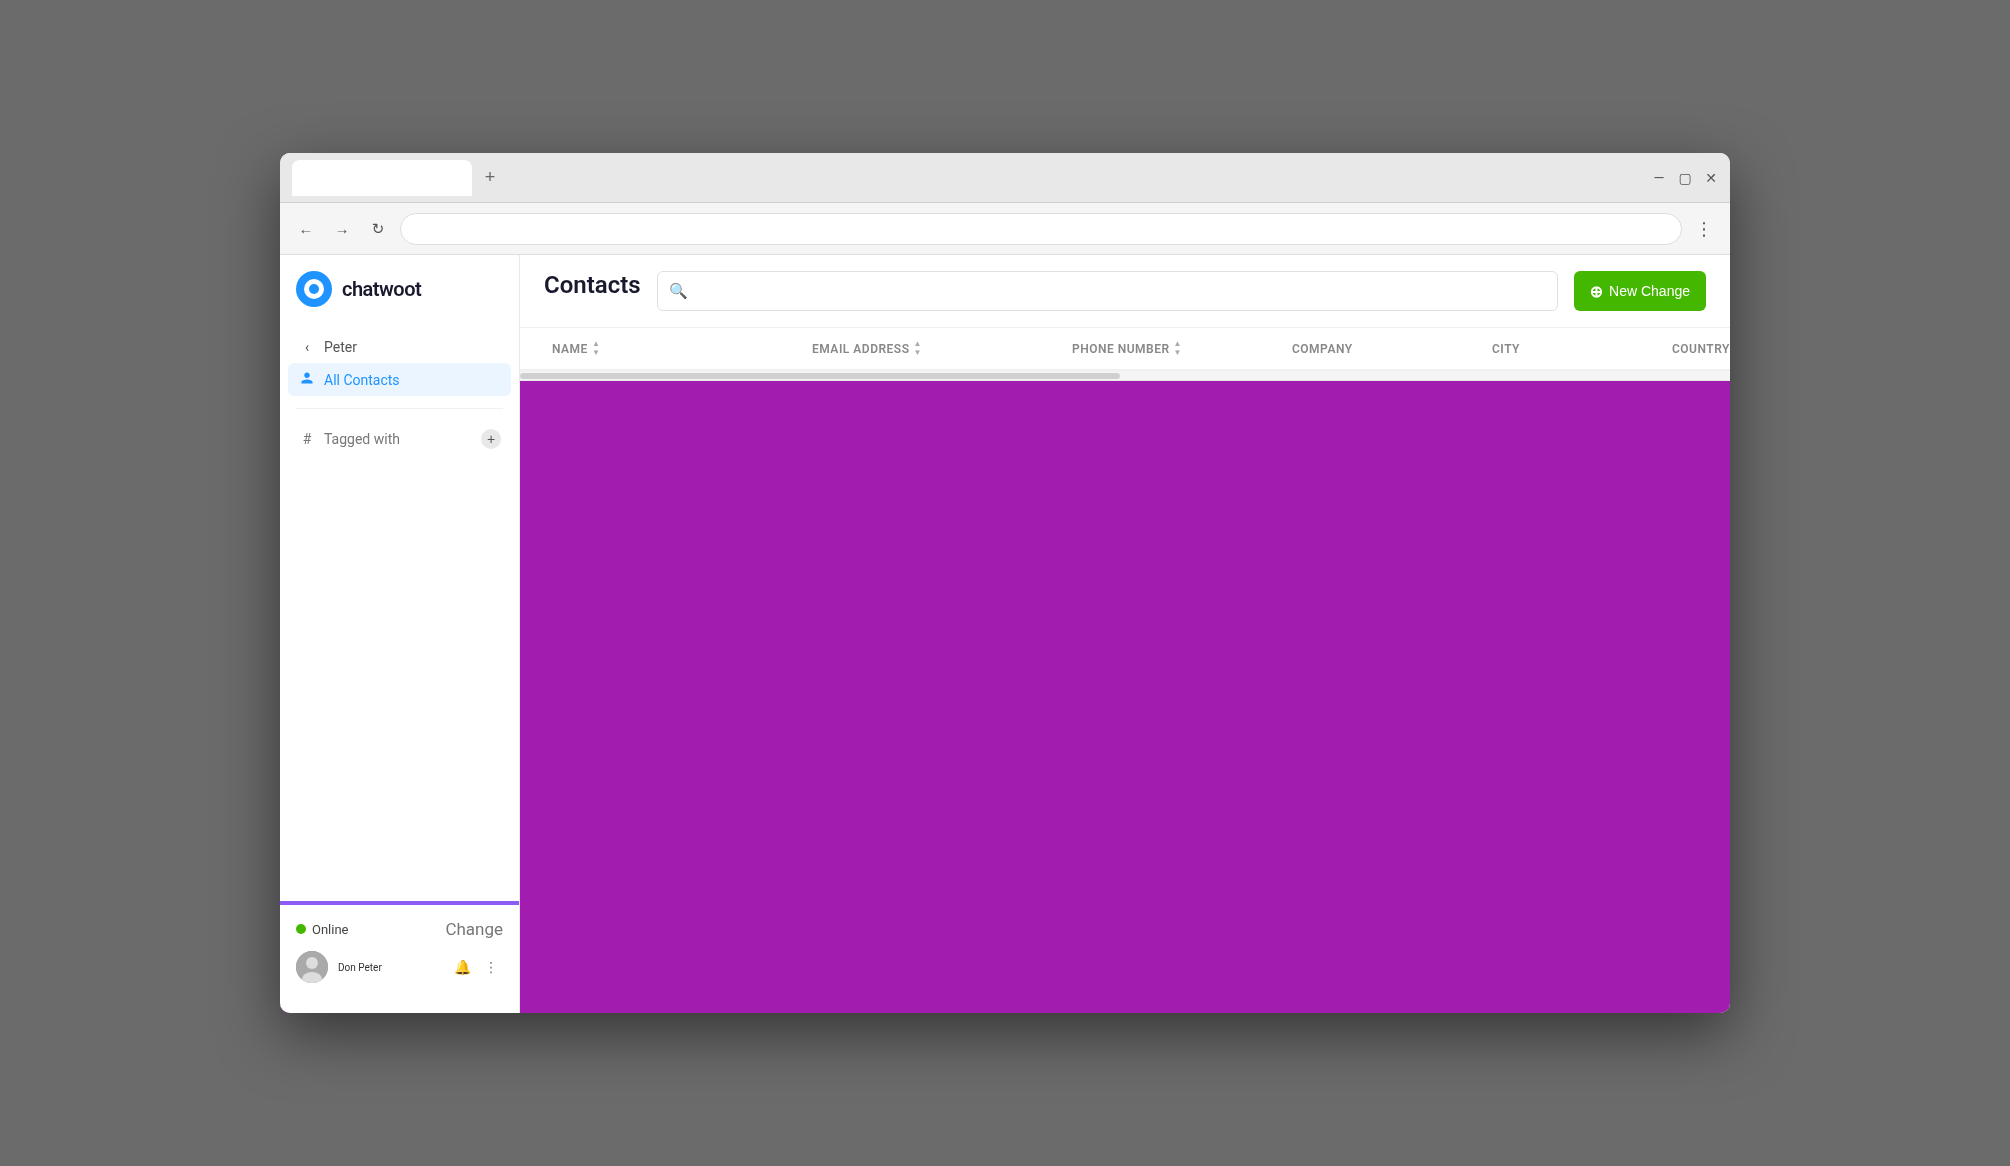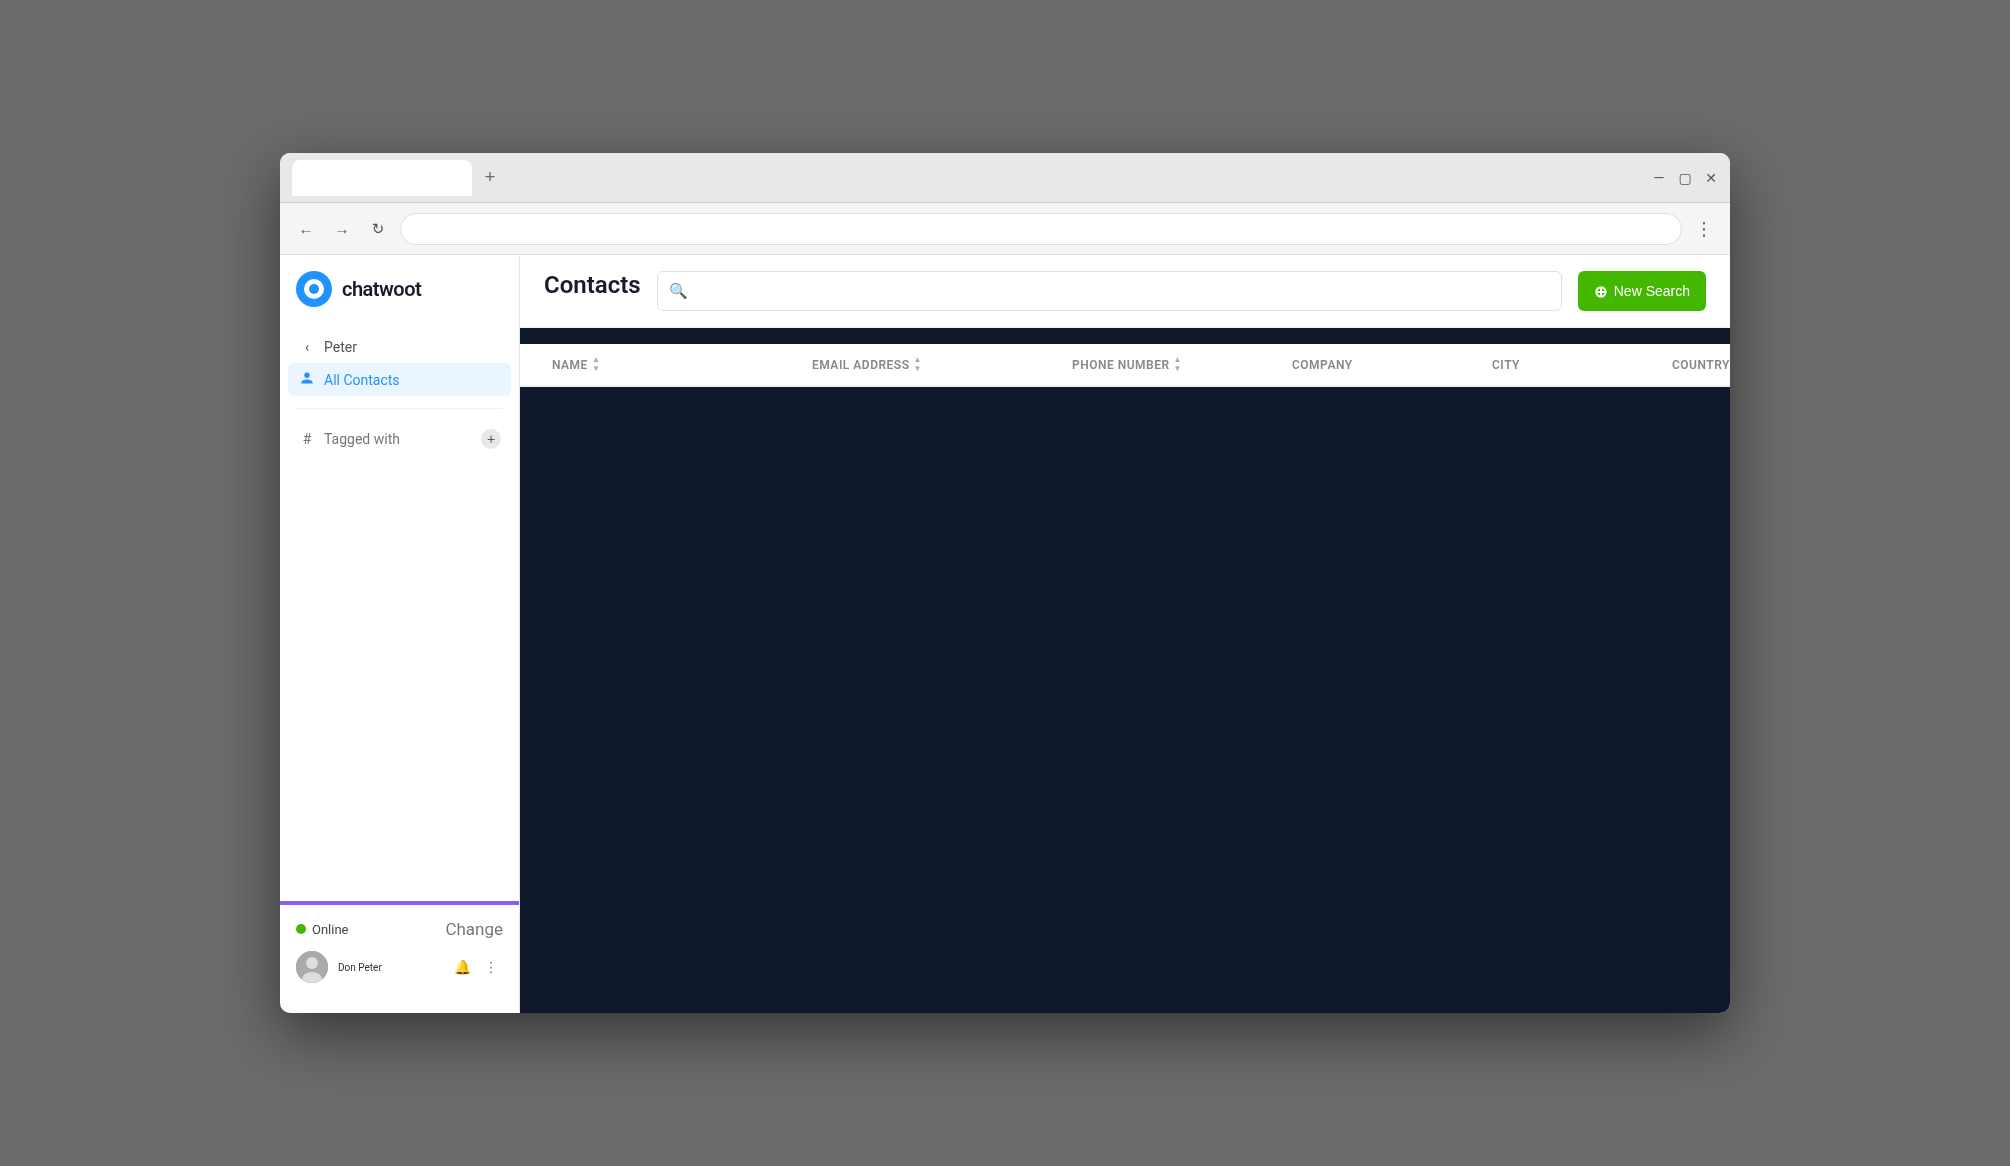--- a/index.html
+++ b/index.html
@@ -130,21 +130,21 @@
       cursor: pointer;
       color: #555;
       font-size: 18px;
     }
 
     
     .app-content {
       display: flex;
       flex: 1;
       overflow: hidden;
-      background: #0f172a;
+      background: #a21caf;
     }
 
     
     .sidebar {
       width: 240px;
       background: white;
       border-right: 1px solid #e8e8e8;
       display: flex;
       flex-direction: column;
       padding: 16px 0;
@@ -410,21 +410,21 @@
       position: relative;
     }
 
     .table-header {
       display: flex;
       align-items: center;
       border-bottom: 2px solid #f0f0f0;
       background: white;
       padding: 0 24px;
       position: sticky;
-      top: 16px;
+      top: 0;
       z-index: 10;
     }
 
     .table-col-header {
       display: flex;
       align-items: center;
       gap: 4px;
       padding: 12px 8px;
       font-size: 12px;
       font-weight: 600;
@@ -580,21 +580,21 @@
 
       <div class="contacts-header">
         <h1 class="page-title">Contacts</h1>
         <div class="search-area">
           <div class="search-input-wrapper">
             <span class="search-icon">🔍</span>
           </div>
         </div>
         <button class="new-contact-btn">
           <span class="btn-plus-icon">⊕</span>
-          <span>New Search</span>
+          <span>New Change</span>
         </button>
       </div>
 
       <div class="contacts-table">
 
         <div class="table-header">
           <div class="table-col-header col-name">
             <span>NAME</span>
             <div class="sort-icon">
               <span class="sort-arrow">▲</span>

